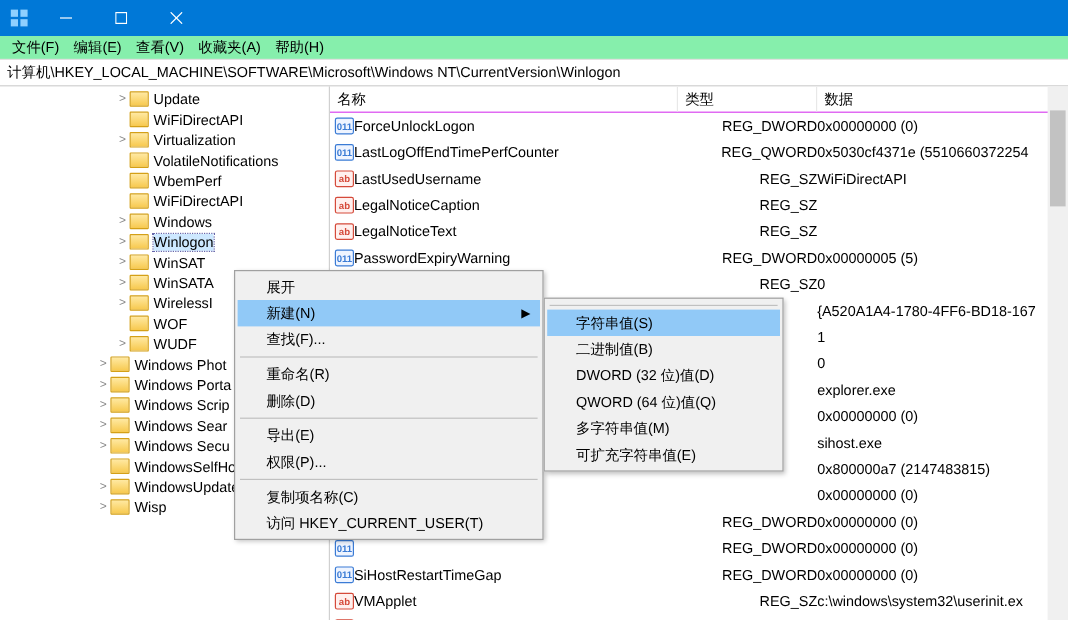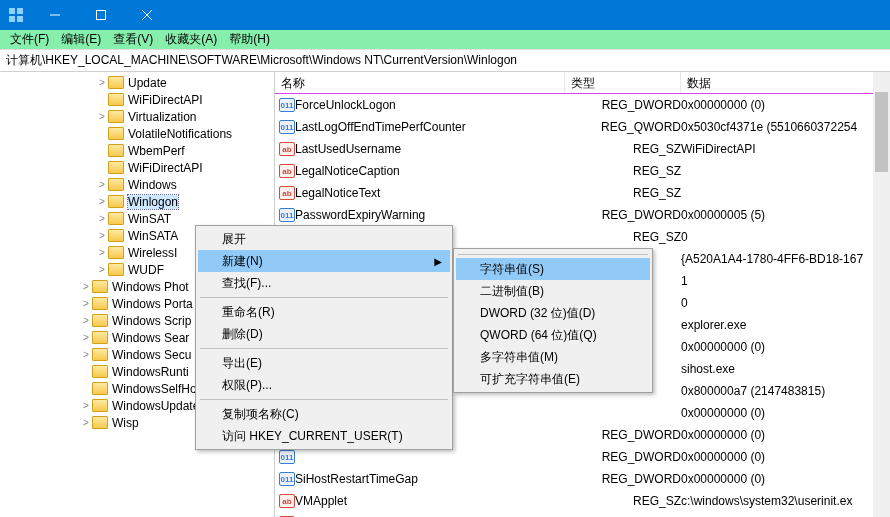--- a/index.html
+++ b/index.html
@@ -133,20 +133,25 @@
         <span class="exp">&gt;</span>
         <span class="folder"></span>
         <span class="label">WinSATA</span>
       </div>
       <div class="tree-row" style="padding-left: 96px;">
         <span class="exp">&gt;</span>
         <span class="folder"></span>
         <span class="label">WirelessI</span>
       </div>
       <div class="tree-row" style="padding-left: 96px;">
+        <span class="exp"></span>
+        <span class="folder"></span>
+        <span class="label">WOF</span>
+      </div>
+      <div class="tree-row" style="padding-left: 96px;">
         <span class="exp">&gt;</span>
         <span class="folder"></span>
         <span class="label">WUDF</span>
       </div>
       <div class="tree-row" style="padding-left: 80px;">
         <span class="exp">&gt;</span>
         <span class="folder"></span>
         <span class="label">Windows Phot</span>
       </div>
       <div class="tree-row" style="padding-left: 80px;">
@@ -161,25 +166,20 @@
       </div>
       <div class="tree-row" style="padding-left: 80px;">
         <span class="exp">&gt;</span>
         <span class="folder"></span>
         <span class="label">Windows Sear</span>
       </div>
       <div class="tree-row" style="padding-left: 80px;">
         <span class="exp">&gt;</span>
         <span class="folder"></span>
         <span class="label">Windows Secu</span>
-      </div>
-      <div class="tree-row" style="padding-left: 80px;">
-        <span class="exp"></span>
-        <span class="folder"></span>
-        <span class="label">WindowsRunti</span>
       </div>
       <div class="tree-row" style="padding-left: 80px;">
         <span class="exp"></span>
         <span class="folder"></span>
         <span class="label">WindowsSelfHost</span>
       </div>
       <div class="tree-row" style="padding-left: 80px;">
         <span class="exp">&gt;</span>
         <span class="folder"></span>
         <span class="label">WindowsUpdate</span>

